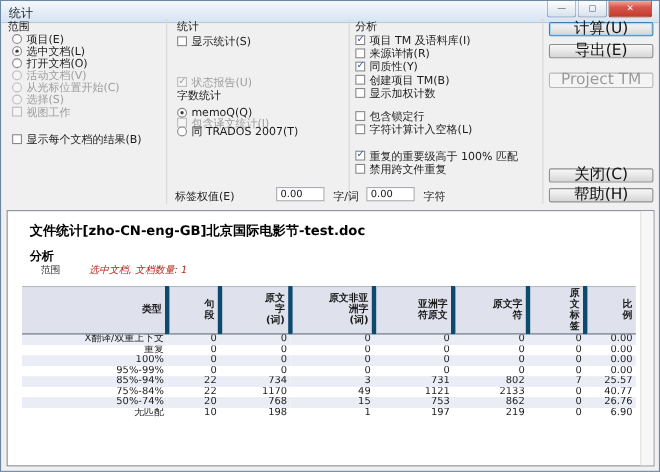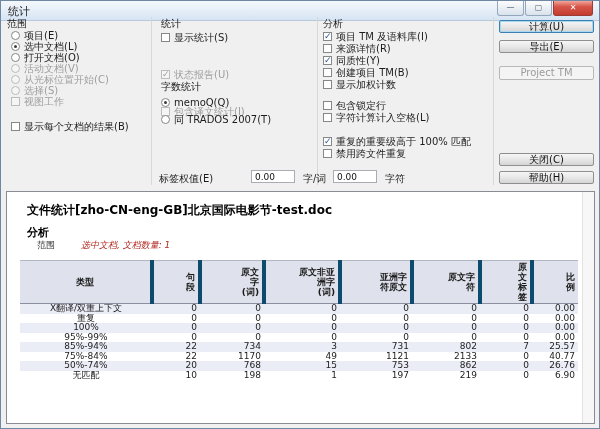--- a/index.html
+++ b/index.html
@@ -42,21 +42,21 @@
 
   
   .tag-input { position:absolute; width:44px; height:13px; border:1px solid #a9acb2;
                background:#fff; font-size:9px; font-family:"DejaVu Sans",sans-serif;
                padding:0 3px; color:#111; }
   .small-label { position:absolute; font-size:10px; color:#1c1c1c; white-space:nowrap; }
 
   
   .btn { position:absolute; left:498px; width:95px; height:13px; border:1px solid #8e8f8f;
          border-radius:2px; background:linear-gradient(#f6f6f6,#e9e9e9 45%,#d5d5d5);
-         font-size:10px; line-height:11px; text-align:center; color:#111; }
+         font-size:14px; line-height:11px; text-align:center; color:#111; }
   .btn.default { border-color:#3c7fb1; box-shadow:inset 0 0 0 1px #a8d8f0; }
   .btn.disabled { color:#9b9b9b; background:#f4f4f4; border-color:#b8b8b8; box-shadow:none; }
 
   
   .results { position:absolute; left:5px; top:190px; width:589px; height:233px;
              background:#fff; border:1px solid #898c95; }
   .r-scroll { position:absolute; right:0; top:0; width:12px; height:100%;
               background:#f7f7f7; border-left:1px solid #e2e2e2; }
   .r-title { position:absolute; left:20px; top:10px; font-size:12px; font-weight:bold; color:#000; white-space:nowrap; }
   .r-section { position:absolute; left:20px; top:33px; font-size:11px; font-weight:bold; color:#000; }
@@ -65,21 +65,21 @@
   .meta-value { color:#b22a22; font-style:italic; }
   #meta-0 { top:47px; } #meta-1 { top:57px; }
 
   
   table { position:absolute; left:13px; top:68px; border-collapse:collapse; table-layout:fixed; }
   th { background:#dfe2ec; font-size:9px; font-weight:bold; color:#1a1a1a;
        border-top:1px solid #b2b7c4; border-bottom:1px solid #8a909f;
        padding:1px 3px; vertical-align:middle; line-height:10px; }
   th + th { border-left:4px solid #0c4a6e;padding-left:32px; }
   th.num, td.num { text-align:right; }
-  th.type, td.type { text-align:center; }
+  th.type, td.type { text-align:right; }
   td { font-size:9px; color:#222; padding:0 3px; line-height:9.5px; height:9px; white-space:nowrap; overflow:hidden; }
   tbody tr:nth-child(odd) { background:#eaecf6; }
   tbody tr:nth-child(even) { background:#ffffff; }
 </style>
 </head>
 <body>
 
 <div class="window">
 
   <div class="titlebar">

